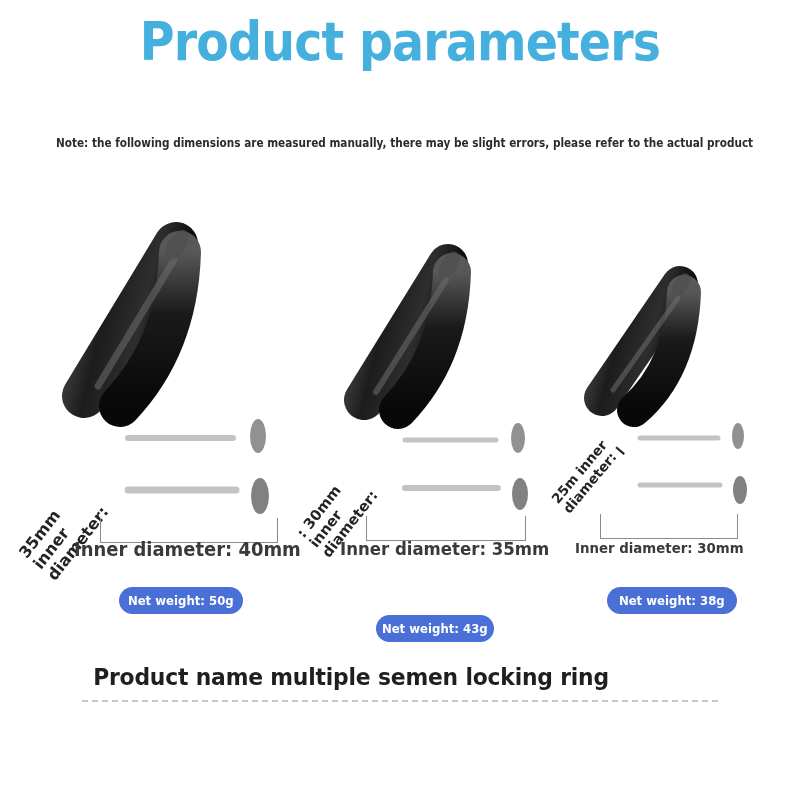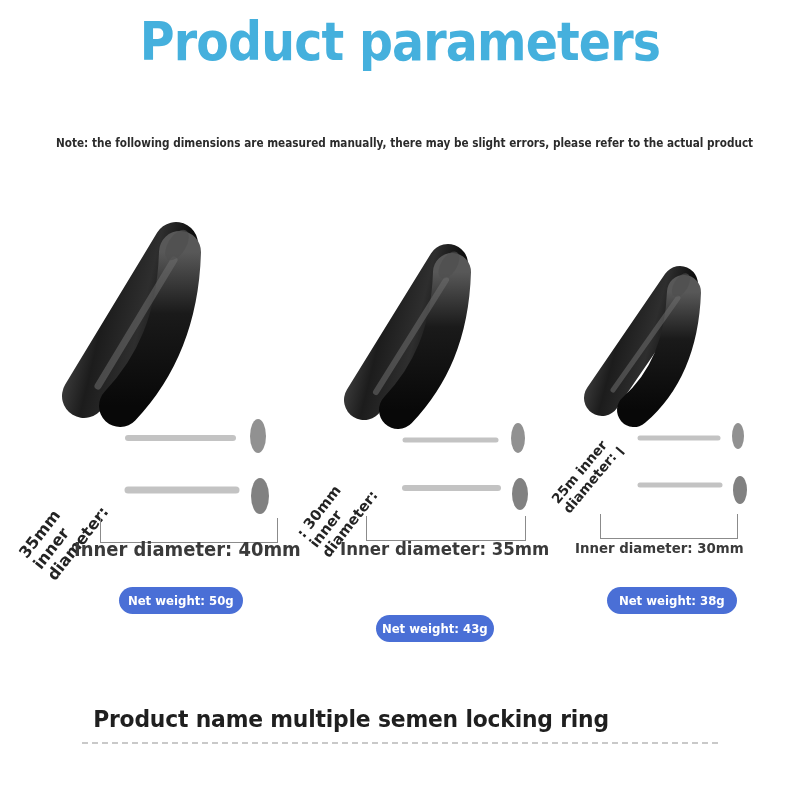--- a/index.html
+++ b/index.html
@@ -148,21 +148,21 @@
   .p3-badge { left: 607px; top: 587px; width: 130px; }
   .weight-badge span { transform: scaleX(0.9); display: inline-block; }
 
   
   .spec-rows {
     position: absolute;
     left: 82px;
     top: 655px;
     width: 636px;
   }
-  .spec-row { position: relative; margin-top: 42px; }
+  .spec-row { position: relative; }
   .spec-text {
     font-family: "DejaVu Sans", sans-serif;
     font-weight: bold;
     font-size: 23.5px;
     color: #1f1f1f;
     letter-spacing: -0.2px;
     transform: scaleX(0.93);
     transform-origin: left center;
     white-space: nowrap;
     padding: 8px 0 9px 12px;

